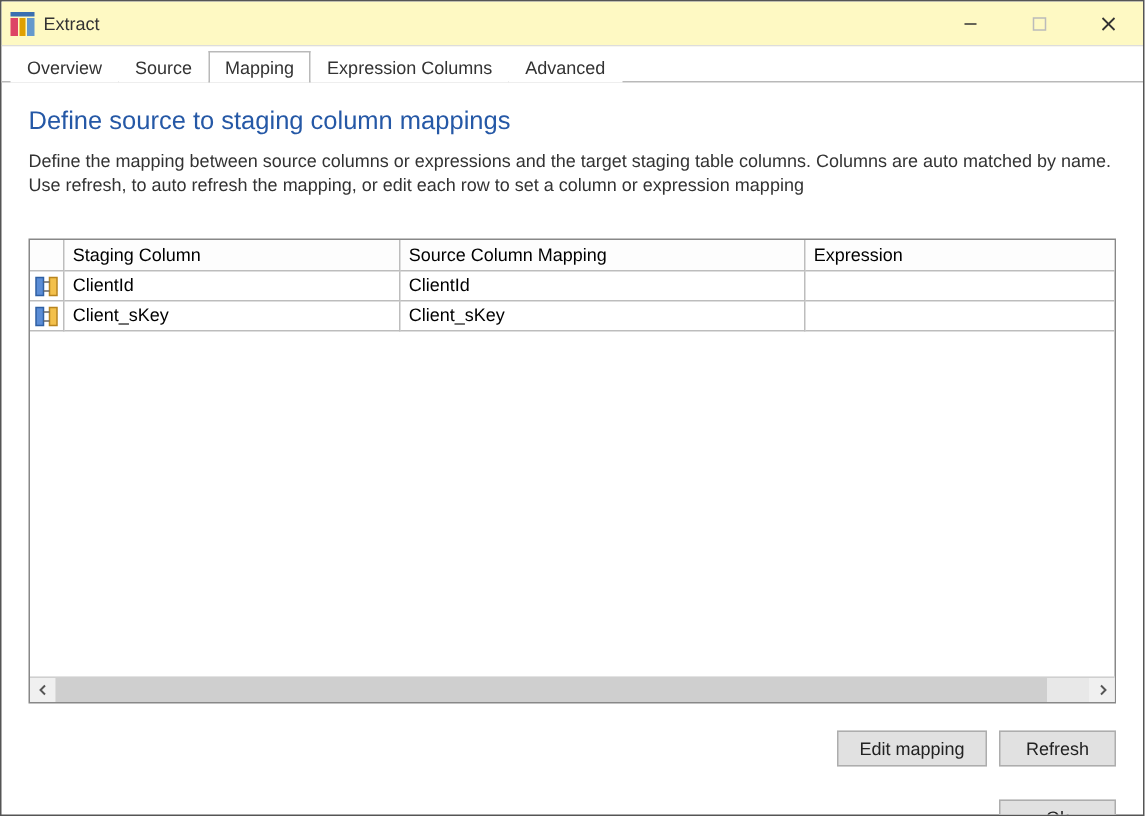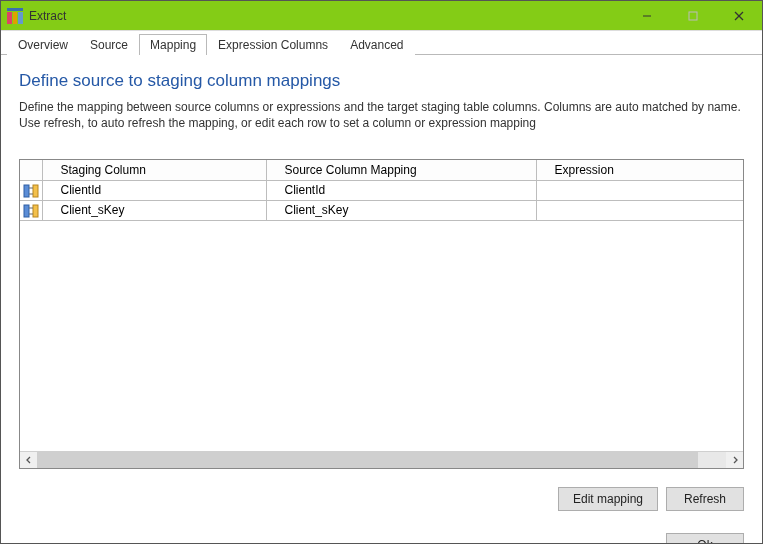--- a/index.html
+++ b/index.html
@@ -11,21 +11,21 @@
     width: 763px;
     height: 544px;
     overflow: hidden;
     border: 1px solid #555;
   }
   
   .titlebar {
     height: 30px;
     display: flex;
     align-items: center;
-    background: #84cc16;
+    background: #fef9c3;
     border-bottom: 1px solid #ddd;
     justify-content: flex-end;
   }
   .titlebar .app-icon {
     width: 16px; height: 16px;
     margin-left: 6px;
     display: inline-flex;
     flex-direction: column;
   }
   .app-icon .ai-top { height: 3px; background: #3a6fb0; margin-bottom:1px;}
@@ -97,21 +97,21 @@
     flex:1;
     overflow:hidden;
   }
   table.gtable {
     border-collapse: collapse;
     width: 100%;
     table-layout: fixed;
   }
   .gtable th, .gtable td {
     border: 1px solid #bdbdbd;
-    padding: 2px 18px;
+    padding: 2px 6px;
     text-align: left;
     font-weight: normal;
     height: 20px;
     overflow:hidden;
     white-space: nowrap;
   }
   .gtable th {
     background:#fdfdfd;
     border-top: none;
   }

